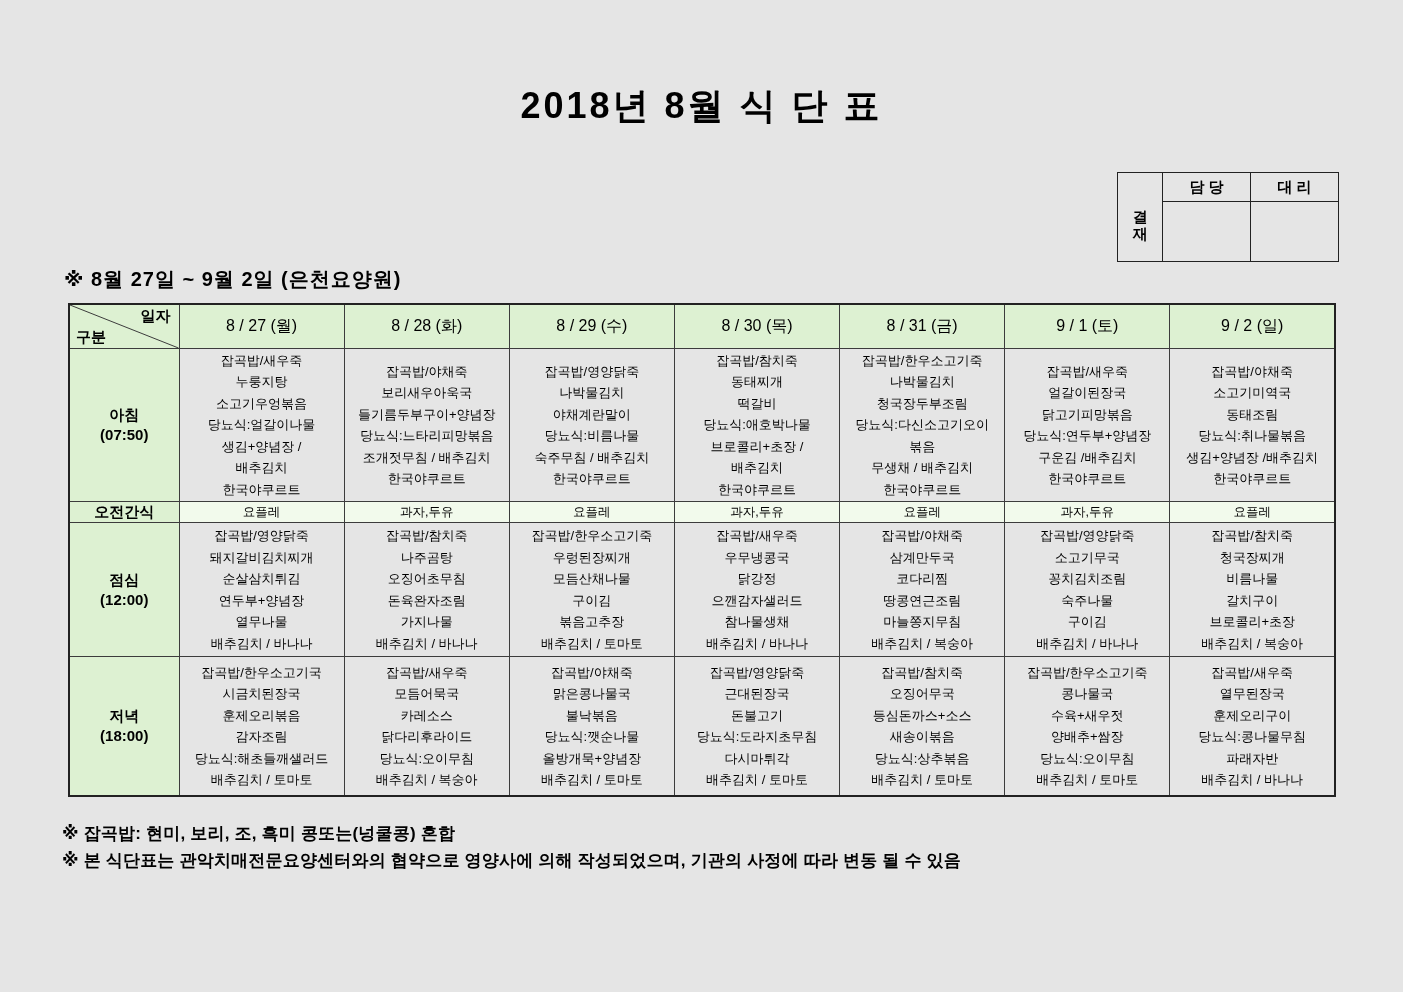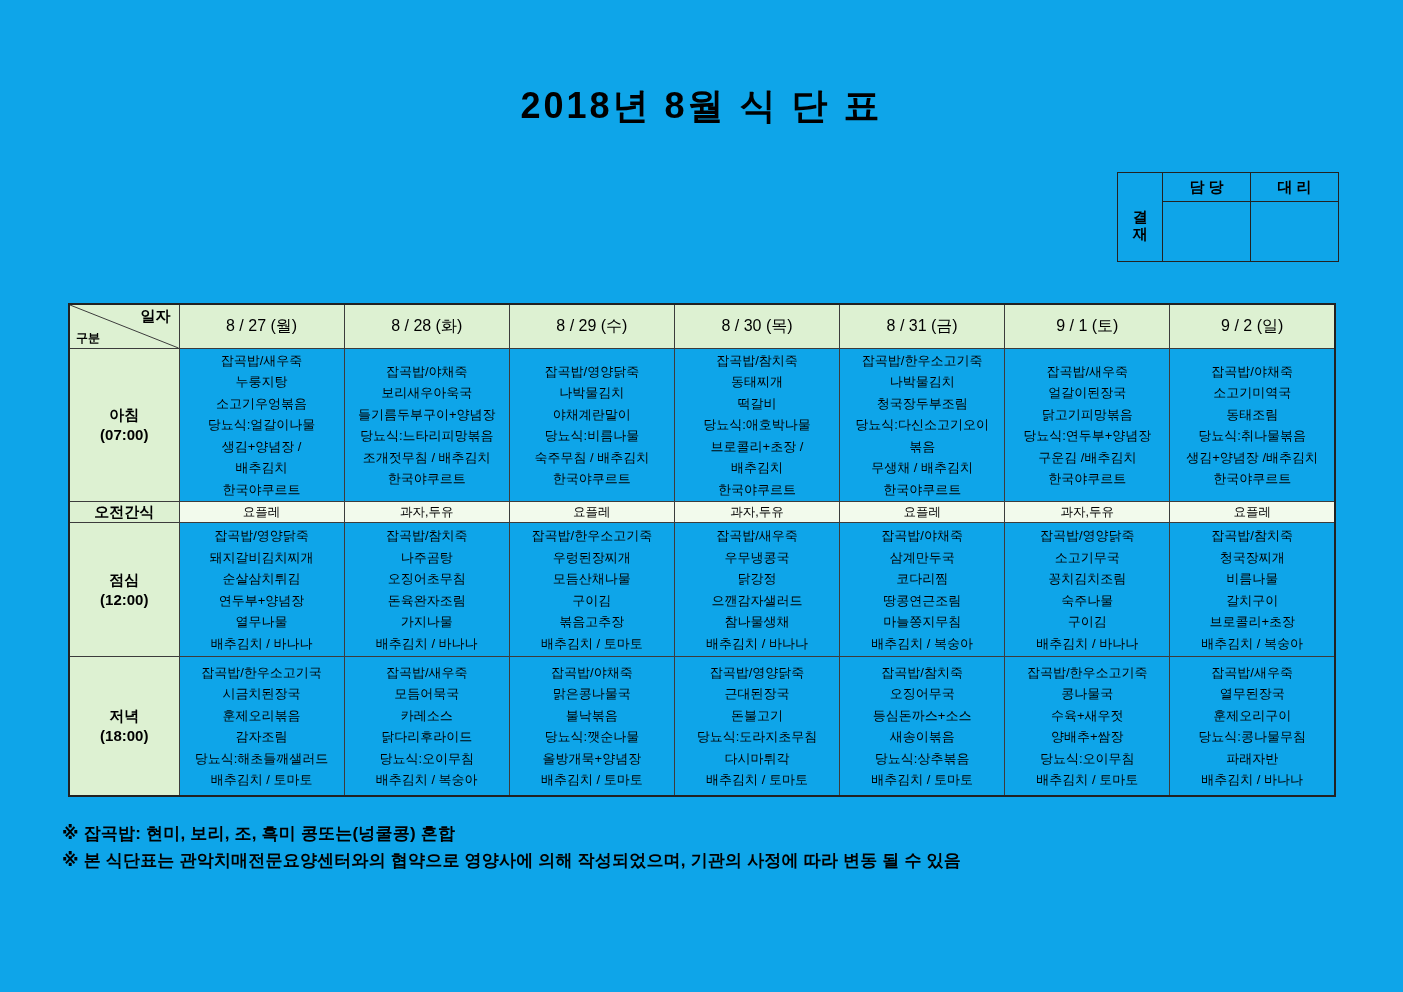--- a/index.html
+++ b/index.html
@@ -1,17 +1,17 @@
 <!DOCTYPE html>
 <html lang="ko"><head>
 <meta charset="utf-8">
 <style>
   html,body{margin:0;padding:0;background:#ffffff;}
   body{font-family:"Liberation Sans","DejaVu Sans",sans-serif;color:#000;}
-  .page{position:relative;width:1403px;height:992px;background:#0ea5e9;overflow:hidden;}
+  .page{position:relative;width:1403px;height:992px;background:#e5e5e5;overflow:hidden;}
 
   .title{position:absolute;top:82px;left:0;width:100%;text-align:center;
          font-size:36px;font-weight:bold;letter-spacing:3px;}
 
   
   .approval{position:absolute;top:172px;left:1117px;border-collapse:collapse;}
   .approval td{border:1px solid #222;padding:0;text-align:center;vertical-align:middle;
                font-size:15px;font-weight:bold;}
   .approval .stamp{width:44px;height:88px;letter-spacing:2px;}
   .approval .stamp span{writing-mode:vertical-rl;text-orientation:upright;line-height:1.9;}
@@ -34,21 +34,21 @@
   .snack-cell{font-size:12.5px;height:20px;font-weight:500;}
   .row-breakfast td{height:152px;}
   .row-lunch td{height:133px;}
   .row-dinner td{height:138px;}
   .row-snack td{height:20px;}
 
   
   .corner{position:relative;padding:0;}
   .corner svg{position:absolute;inset:0;width:100%;height:100%;}
   .corner .c-top{position:absolute;top:2px;right:8px;font-size:15px;font-weight:bold;}
-  .corner .c-bottom{position:absolute;bottom:1px;left:6px;font-size:12px;font-weight:bold;}
+  .corner .c-bottom{position:absolute;bottom:1px;left:6px;font-size:15px;font-weight:bold;}
 
   .notes{position:absolute;top:820px;left:62px;font-size:17px;font-weight:bold;line-height:27px;
          letter-spacing:0.2px;}
 </style>
 </head>
 <body>
 
 <div class="page">
 
   <div class="title">2018년  8월  식 단 표</div>
@@ -62,20 +62,21 @@
       <td class="hd">담 당</td>
       <td class="hd">대 리</td>
     </tr>
     <tr>
       <td class="bd"></td>
       <td class="bd"></td>
     </tr>
   </tbody>
     </table>
 
+  <div class="subtitle">※  8월 27일 ~ 9월 2일 (은천요양원)</div>
 
   <table class="menu">
     <colgroup>
       <col style="width:110px">
       <col span="7">
     </colgroup>
     <thead>
       <tr id="header-row">
         <th class="green corner">
           <svg>
@@ -89,21 +90,21 @@
           <th class="green day-hd">8 / 29 (수)</th>
           <th class="green day-hd">8 / 30 (목)</th>
           <th class="green day-hd">8 / 31 (금)</th>
           <th class="green day-hd">9 / 1 (토)</th>
           <th class="green day-hd">9 / 2 (일)</th>
         </tr>
     </thead>
     <tbody id="menu-body">
         <tr class="row-breakfast">
           <td class="green row-label" style="white-space: pre-line;">아침
-(07:00)</td>
+(07:50)</td>
           <td class="meal-cell">잡곡밥/새우죽
 누룽지탕
 소고기우엉볶음
 당뇨식:얼갈이나물
 생김+양념장 /
 배추김치
 한국야쿠르트</td>
           <td class="meal-cell">잡곡밥/야채죽
 보리새우아욱국
 들기름두부구이+양념장

